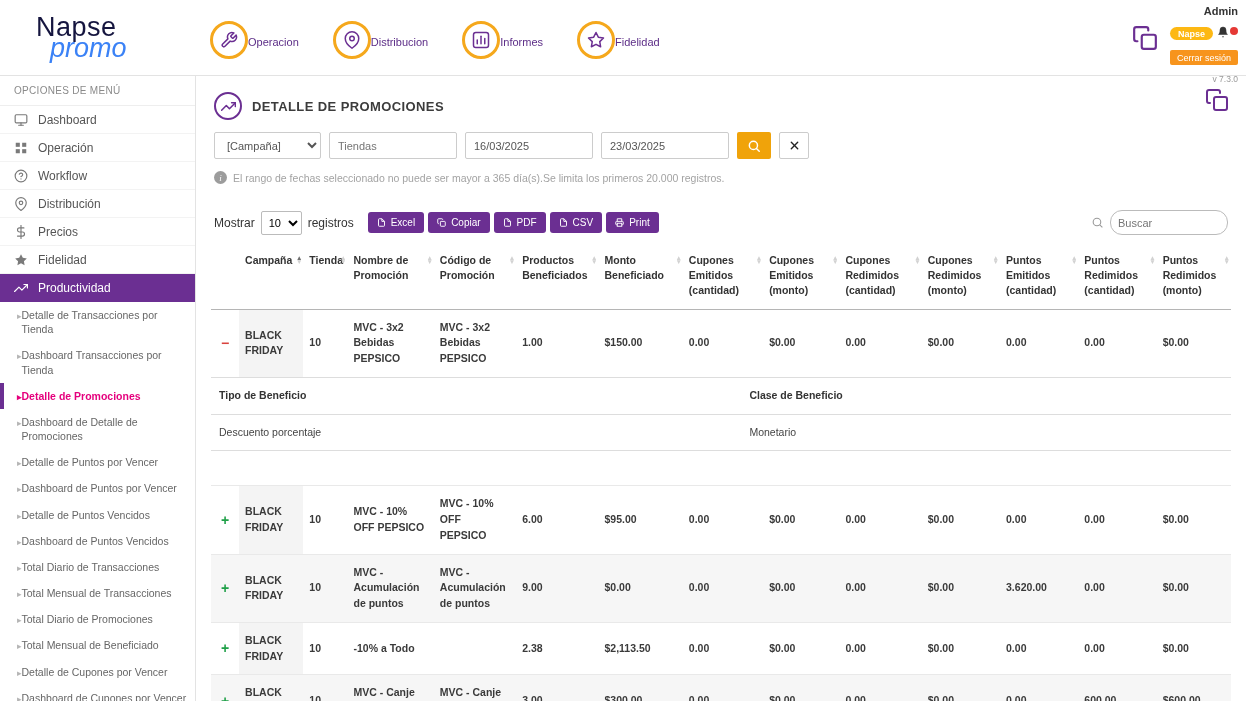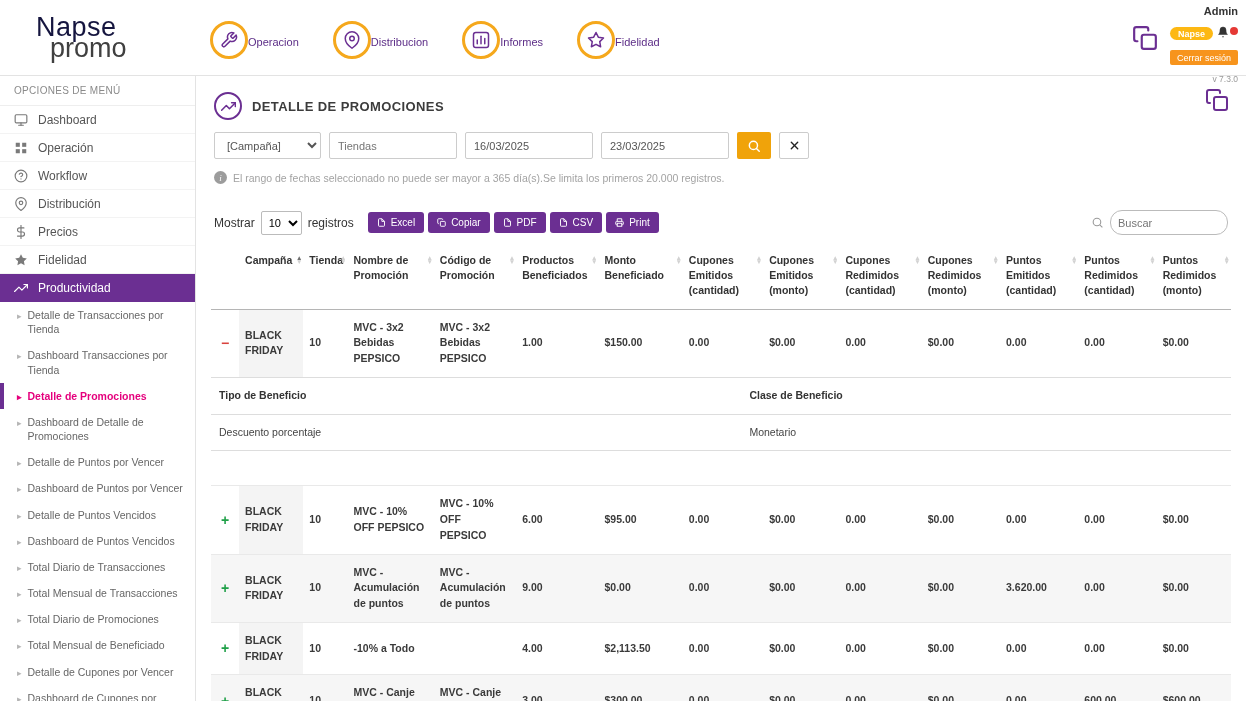--- a/index.html
+++ b/index.html
@@ -3,21 +3,21 @@
 <meta charset="utf-8">
 <style>
   *{margin:0;padding:0;box-sizing:border-box}
   html,body{width:1246px;height:701px}
   body{font-family:"Liberation Sans",sans-serif;background:#fff;color:#333;overflow:hidden;position:relative;font-size:12px}
 
   
   .header{height:76px;border-bottom:1px solid #e3e3e3;display:flex;align-items:center;position:relative;background:#fff}
   .logo{width:196px;padding-left:36px;line-height:1}
   .logo .l1{font-size:27px;color:#15153f;font-weight:500;letter-spacing:.5px;display:block}
-  .logo .l2{font-size:27px;color:#404040;font-weight:500;display:block;margin:-6px 0 0 14px}
+  .logo .l2{font-size:27px;color:#3b82f6;font-weight:500;font-style:italic;display:block;margin:-6px 0 0 14px}
   .top-nav{display:flex;gap:34px;margin-left:14px;margin-top:4px}
   .nav-item{display:flex;flex-direction:row;align-items:center;cursor:pointer}
   .nav-circle{width:38px;height:38px;border:3px solid #f5a81c;border-radius:50%;display:flex;align-items:center;justify-content:center;background:#fff;color:#6b2f92}
   .nav-label{font-size:11px;color:#5c2d87;margin-top:4px}
   .header-right{position:absolute;right:8px;top:5px;display:flex;align-items:flex-start;gap:12px}
   .panel-icon-wrap{margin-top:20px;color:#6b2f92;cursor:pointer}
   .user-block{display:flex;flex-direction:column;align-items:flex-end;gap:9px}
   .user-name{font-size:11px;font-weight:bold;color:#333}
   .badge-row{display:flex;align-items:center;gap:4px}
   .napse-badge{background:#fdb813;color:#fff;font-size:9px;font-weight:bold;padding:1.5px 8px;border-radius:8px}
@@ -26,21 +26,21 @@
   .logout-btn{background:#f7941d;color:#fff;font-size:9px;padding:2.5px 7px;border-radius:2px;border:none;cursor:pointer;font-family:inherit}
   .version{font-size:8.5px;color:#999}
 
   
   .sidebar{position:absolute;left:0;top:76px;bottom:0;width:196px;border-right:1px solid #e3e3e3;background:#fff;overflow:hidden}
   .sidebar-title{font-size:10px;color:#8a8a8a;padding:9px 14px;border-bottom:1px solid #eee;letter-spacing:.3px}
   .menu-item{display:flex;align-items:center;gap:10px;padding:6.5px 14px;font-size:12px;color:#555;border-bottom:1px solid #f3f3f3;cursor:pointer}
   .menu-item svg{flex:0 0 auto;color:#7a7a7a}
   .menu-item.active{background:#6b2f92;color:#fff;border-color:#6b2f92}
   .menu-item.active svg{color:#fff}
-  .sub-item{display:flex;gap:6px;padding:6px 8px 6px 17px;font-size:10.5px;color:#666;cursor:pointer;line-height:1.35;align-items:flex-start}
+  .sub-item{display:flex;padding:6px 8px 6px 17px;font-size:10.5px;color:#666;cursor:pointer;line-height:1.35;align-items:flex-start}
   .sub-item .arrow::before{content:"▸";color:#b5b5b5;font-size:9px}
   .sub-item.active{color:#e5007d;font-weight:bold;border-left:4px solid #6b2f92;padding-left:13px}
   .sub-item.active .arrow::before{color:#e5007d}
 
   
   .main{margin-left:196px;padding:0 15px;position:relative}
   .title-row{display:flex;align-items:center;gap:10px;padding:16px 3px 8px;position:relative}
   .title-circle{width:28px;height:28px;border:2px solid #6b2f92;border-radius:50%;display:flex;align-items:center;justify-content:center;color:#6b2f92;background:#fff}
   .page-title{font-size:13px;font-weight:bold;color:#3c3c3c;letter-spacing:.4px}
   .corner-icon{position:absolute;right:2px;top:12px;color:#6b2f92;cursor:pointer}
@@ -459,21 +459,21 @@
         <td>3.620.00</td>
         <td>0.00</td>
         <td>$0.00</td>
       </tr>
       <tr class="data-row">
         <td class="expand-cell"><span class="sym-plus">+</span></td>
         <td class="camp-cell">BLACK FRIDAY</td>
         <td>10</td>
         <td>-10% a Todo</td>
         <td></td>
-        <td>4.00</td>
+        <td>2.38</td>
         <td>$2,113.50</td>
         <td>0.00</td>
         <td>$0.00</td>
         <td>0.00</td>
         <td>$0.00</td>
         <td>0.00</td>
         <td>0.00</td>
         <td>$0.00</td>
       </tr>
       <tr class="data-row stripe">

